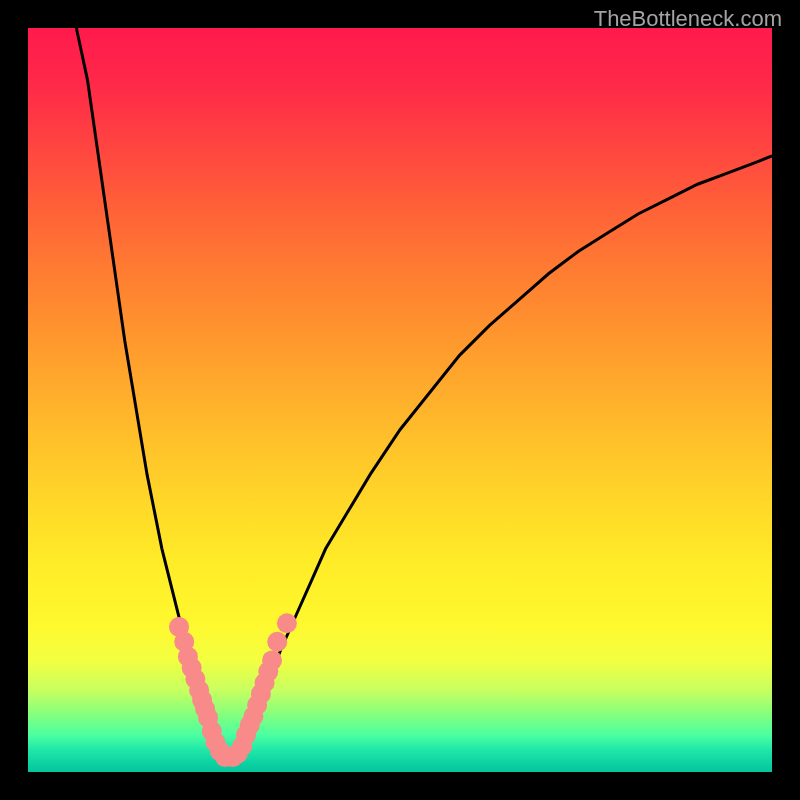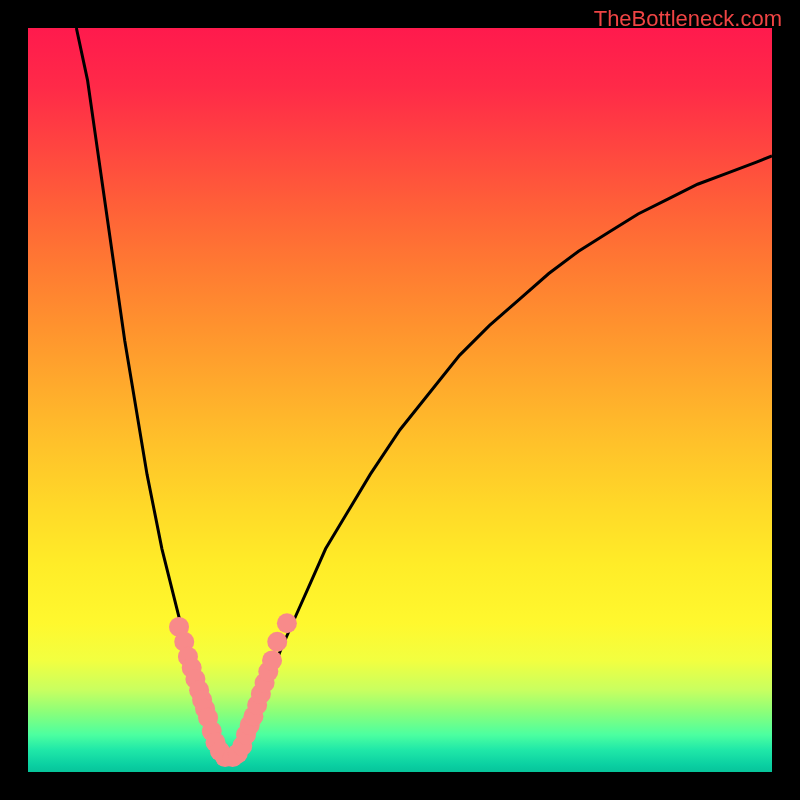--- a/index.html
+++ b/index.html
@@ -8,21 +8,21 @@
     height: 800px;
     background: #000;
     position: relative;
     font-family: Arial, sans-serif;
     overflow: hidden;
   }
   .watermark {
     position: absolute;
     top: 6px;
     right: 18px;
-    color: #ef4444;
+    color: #a3a3a3;
     font-size: 22px;
     font-weight: 500;
     z-index: 10;
   }
   .plot-area {
     position: absolute;
     top: 28px;
     left: 28px;
     width: 744px;
     height: 744px;

